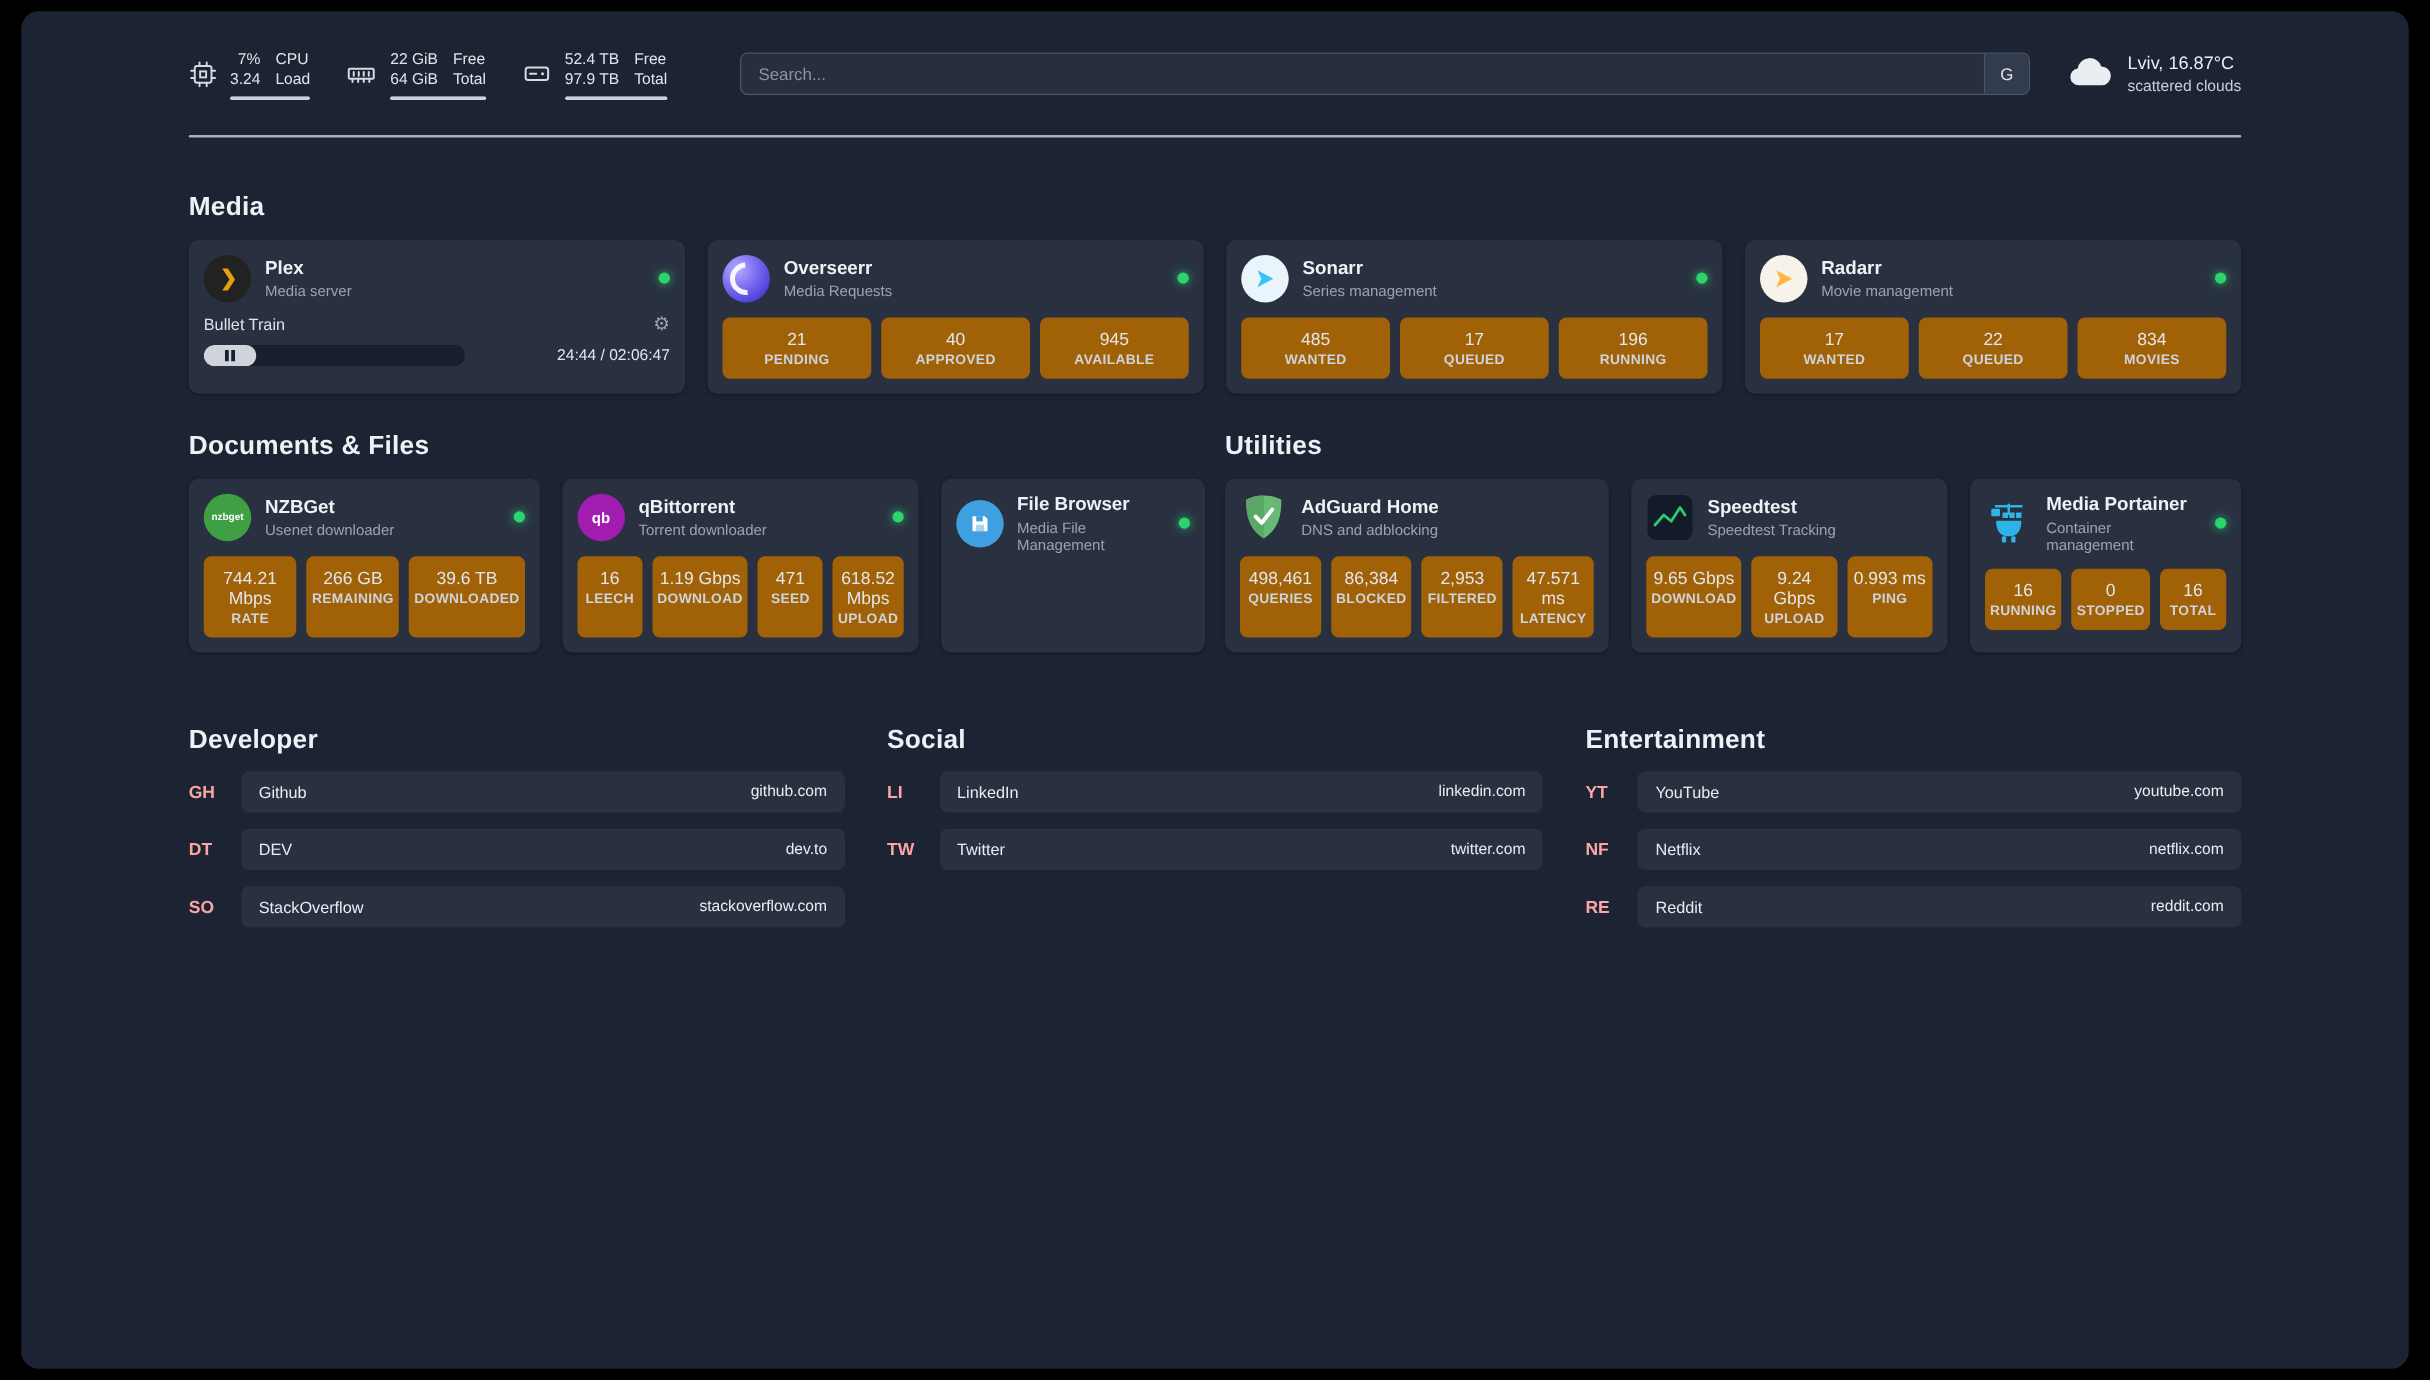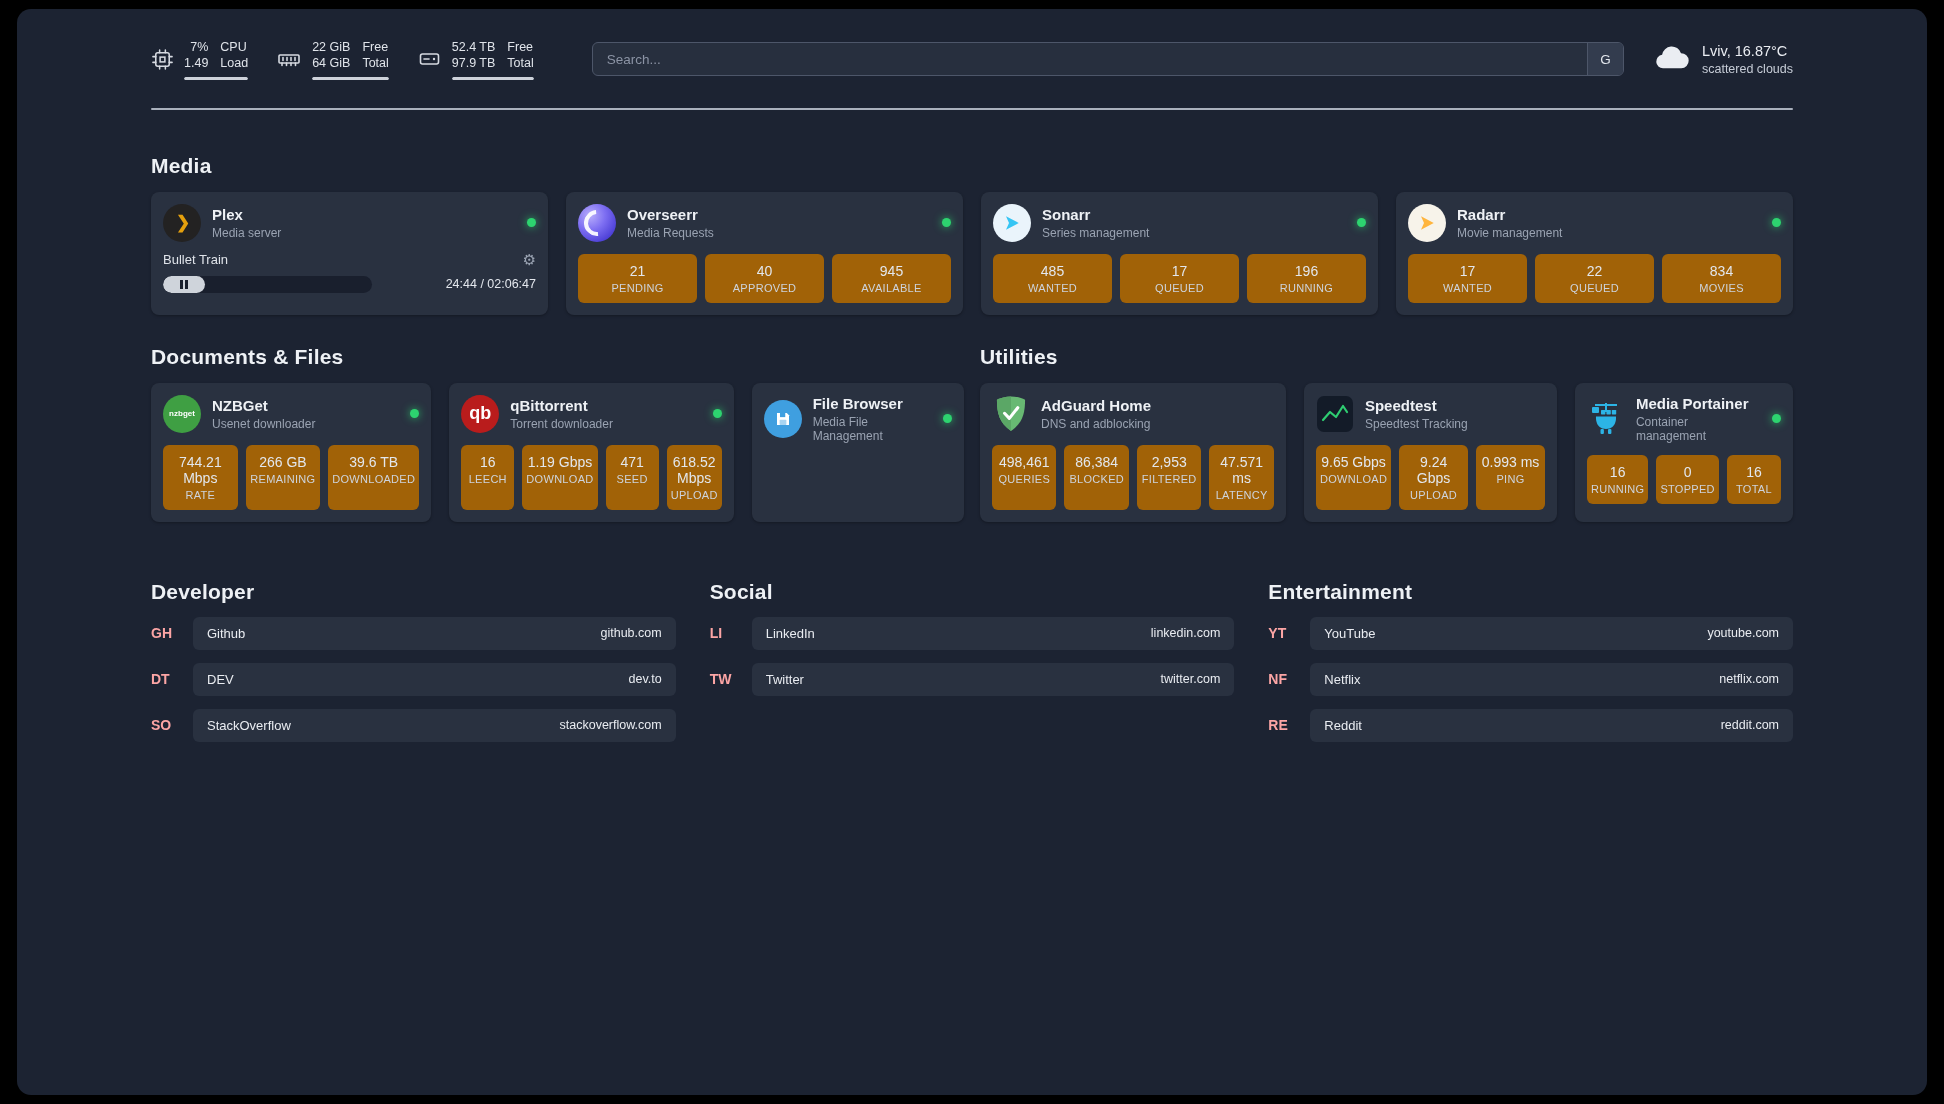--- a/index.html
+++ b/index.html
@@ -38,41 +38,41 @@
   
   .card{background:#293140;border-radius:8px;padding:12px;box-shadow:0 1px 3px rgba(0,0,0,.3);cursor:pointer}
   .card-head{display:flex;align-items:center;gap:11px}
   .app-icon{width:38px;height:38px;border-radius:50%;display:flex;align-items:center;justify-content:center;flex:none;overflow:hidden}
   .app-name{font-size:15px;font-weight:600;color:#eef1f5;line-height:1.2}
   .app-desc{font-size:12px;color:#9aa3b2;margin-top:2px}
   .status-dot{width:9px;height:9px;border-radius:50%;background:#2dd36f;box-shadow:0 0 8px rgba(45,211,111,.85);margin-left:auto;flex:none}
   .stats{display:flex;gap:8px;margin-top:12px}
   .stat{flex:1;background:#a16207;border-radius:6px;padding:9px 4px;text-align:center}
   .stat-value{font-size:14px;color:#e3e7ed}
-  .stat-label{font-size:11px;font-weight:400;color:#ced4dd;margin-top:3px;letter-spacing:.3px}
+  .stat-label{font-size:11px;font-weight:700;color:#ced4dd;margin-top:3px;letter-spacing:.3px}
 
   
   .player{margin-top:10px}
   .player-top{display:flex;align-items:center;justify-content:space-between}
   .player-title{font-size:13px;color:#dfe3e9}
   .gear{color:#9aa3b2;font-size:15px;cursor:pointer;line-height:1}
   .player-bottom{display:flex;align-items:center;margin-top:9px}
   .progress{width:56%;height:17px;background:#191f2d;border-radius:9px;position:relative;overflow:hidden}
   .pfill{position:absolute;left:0;top:0;bottom:0;width:20%;background:#cfd4db;border-radius:9px;display:flex;align-items:center;justify-content:center}
   .pause{display:inline-block;width:8px;height:9px;border-left:3px solid #191f2d;border-right:3px solid #191f2d}
   .ptime{font-size:12.5px;color:#e3e7ed;white-space:nowrap;margin-left:auto}
 
   
   .icon-plex{background:#232222;color:#e5a00d;font-weight:700;font-size:17px;padding-left:2px}
   .icon-overseerr{background:radial-gradient(circle at 32% 30%,#b9aefb 0%,#7e6ff2 40%,#4c3fd6 78%,#352ba0 100%);position:relative}
   .icon-overseerr::after{content:"";position:absolute;width:18px;height:18px;border-radius:50%;border:4px solid rgba(255,255,255,.92);border-top-color:transparent;border-right-color:transparent;transform:rotate(40deg)}
   .icon-sonarr{background:#eaf4fb}
   .icon-radarr{background:#f7f3ea}
   .icon-nzbget{background:#3f9f43;color:#fff;font-size:8px;font-weight:700;letter-spacing:0}
-  .icon-qb{background:#b91c1c;color:#fff;font-weight:700;font-size:18px}
+  .icon-qb{background:#a21caf;color:#fff;font-weight:700;font-size:12px}
   .icon-fb{background:#3f9fe0}
   .icon-shape-none{background:transparent;border-radius:0}
 
   
   .bookmarks{display:grid;grid-template-columns:repeat(3,1fr);gap:34px;margin-top:58px;padding-bottom:34px;align-items:start}
   .bm-rows{margin-top:12px}
   .bm-row{display:flex;align-items:center;gap:14px;margin-top:13px}
   .bm-abbr{width:28px;font-size:14px;font-weight:700;color:#fca5a5;flex:none}
   .bm-pill{flex:1;display:flex;align-items:flex-start;justify-content:space-between;background:#293140;border-radius:6px;padding:9px 14px;cursor:pointer}
   .bm-name{font-size:13px;color:#e9ecf1}
@@ -91,21 +91,21 @@
           <svg width="23" height="23" viewBox="0 0 24 24" fill="none" stroke="currentColor" stroke-width="1.6" stroke-linecap="round">
               <rect x="5" y="5" width="14" height="14" rx="2"></rect>
               <rect x="9.5" y="9.5" width="5" height="5"></rect>
               <path d="M9 2v3M15 2v3M9 19v3M15 19v3M2 9h3M2 15h3M19 9h3M19 15h3"></path>
             </svg>
         </span>
         <div>
           <div class="sys-cols">
             <div class="sys-col nums">
               <span>7%</span>
-              <span>1.49</span>
+              <span>3.24</span>
             </div>
             <div class="sys-col">
               <span>CPU</span>
               <span>Load</span>
             </div>
           </div>
           <div class="sys-bar">
               <div class="fill"></div>
             </div>
         </div>

